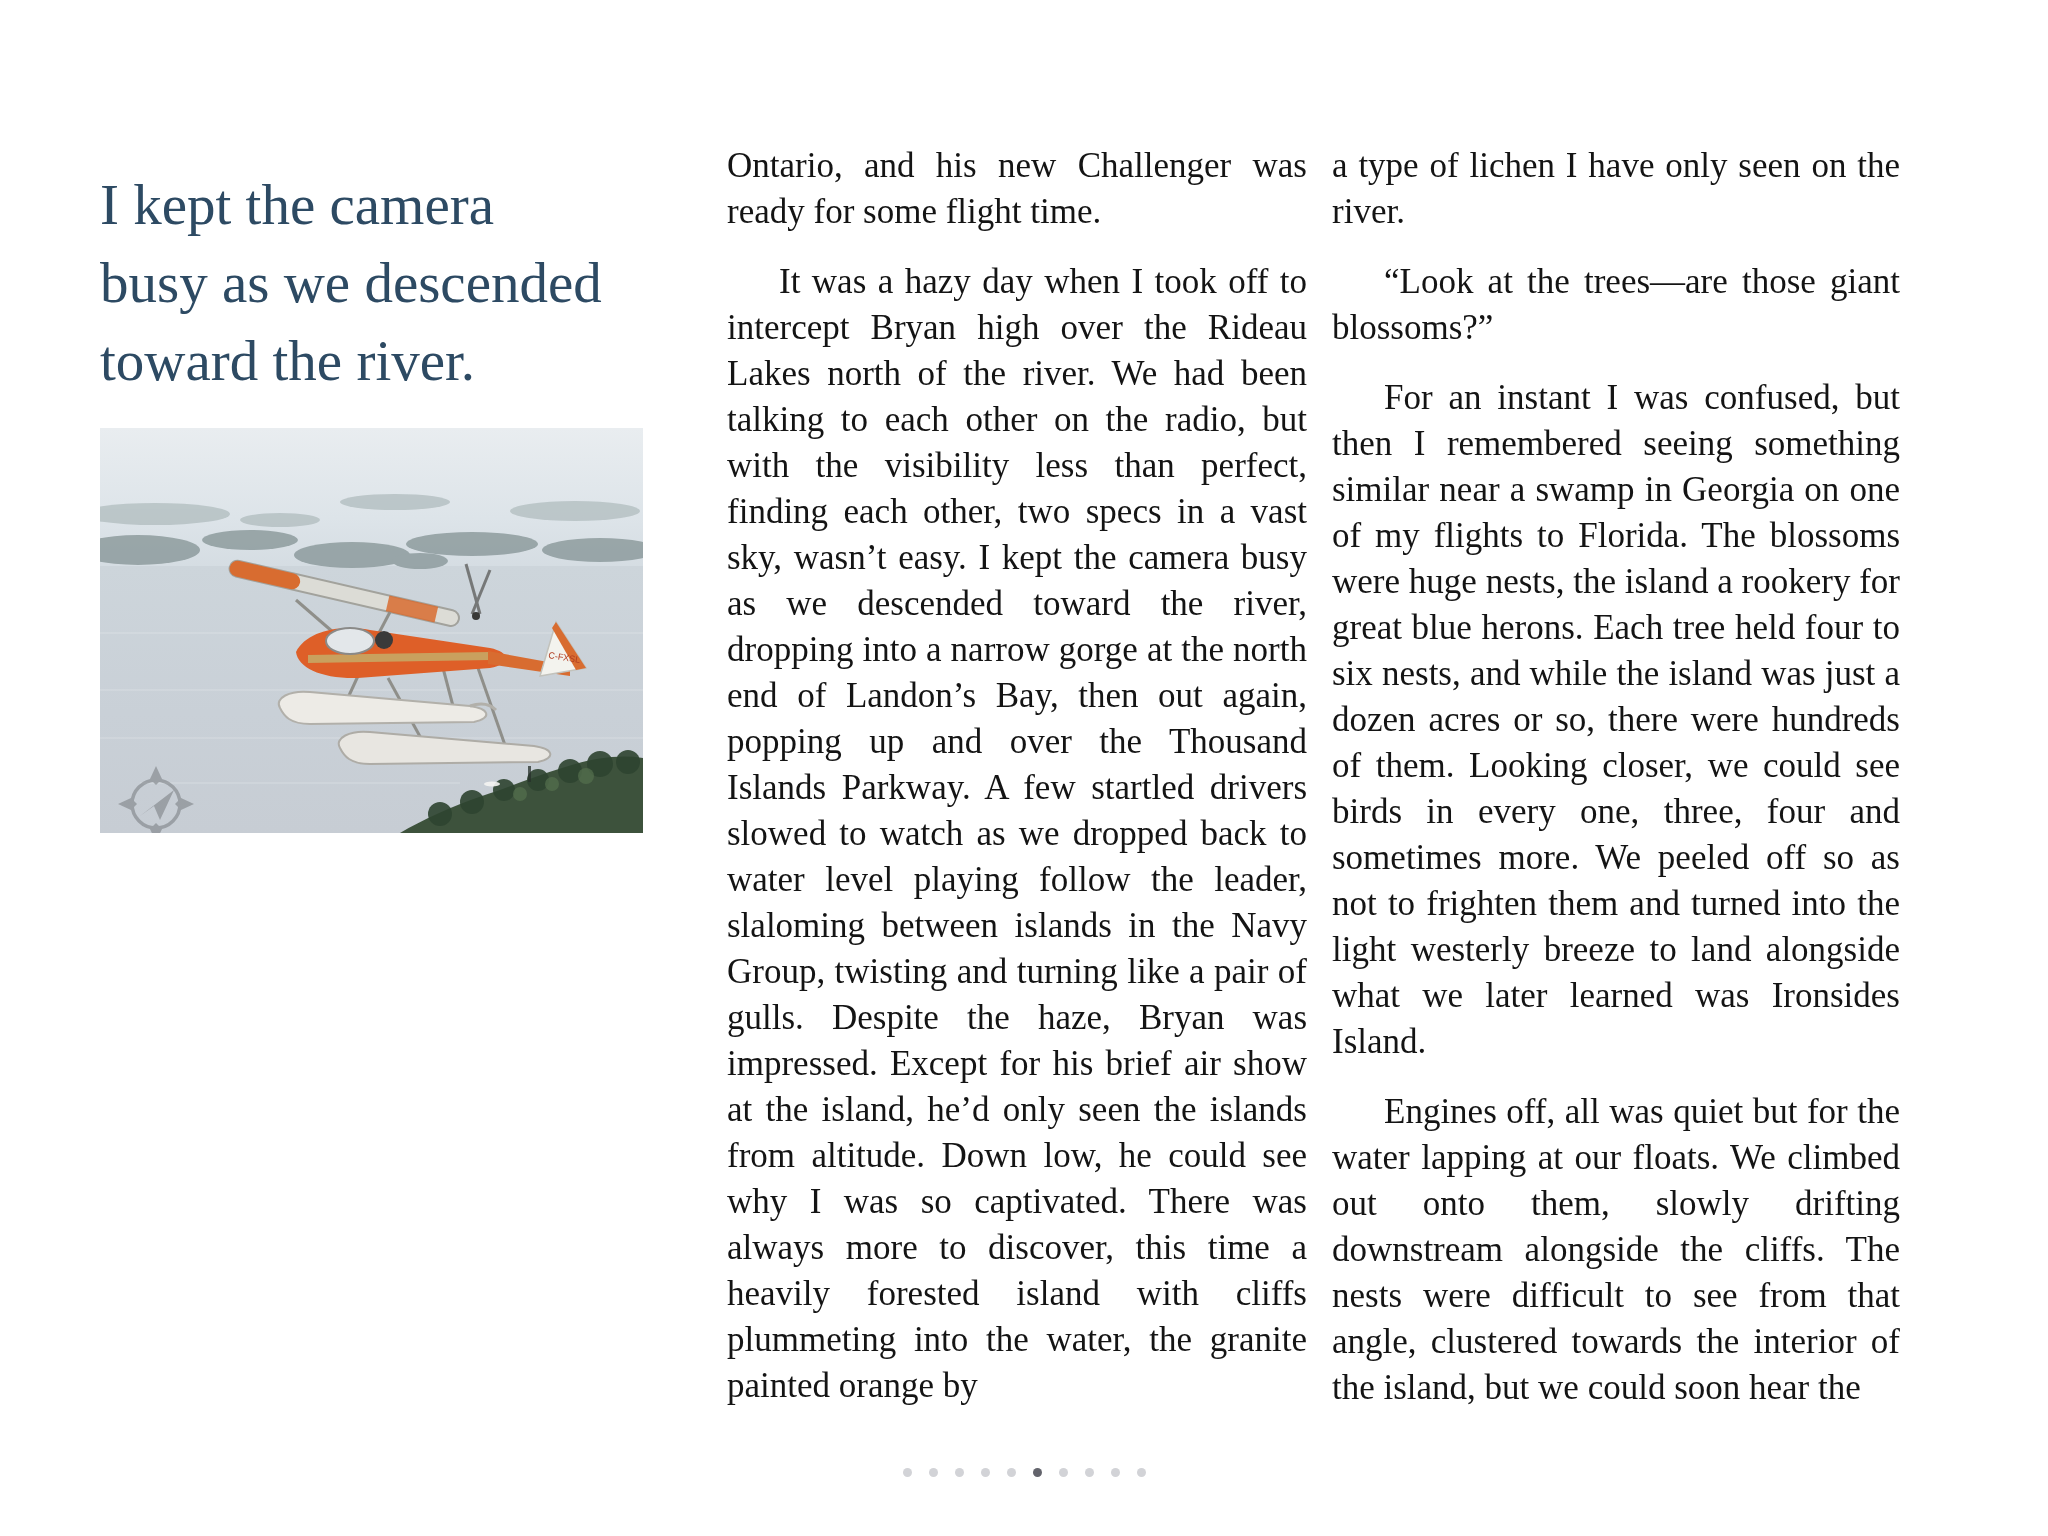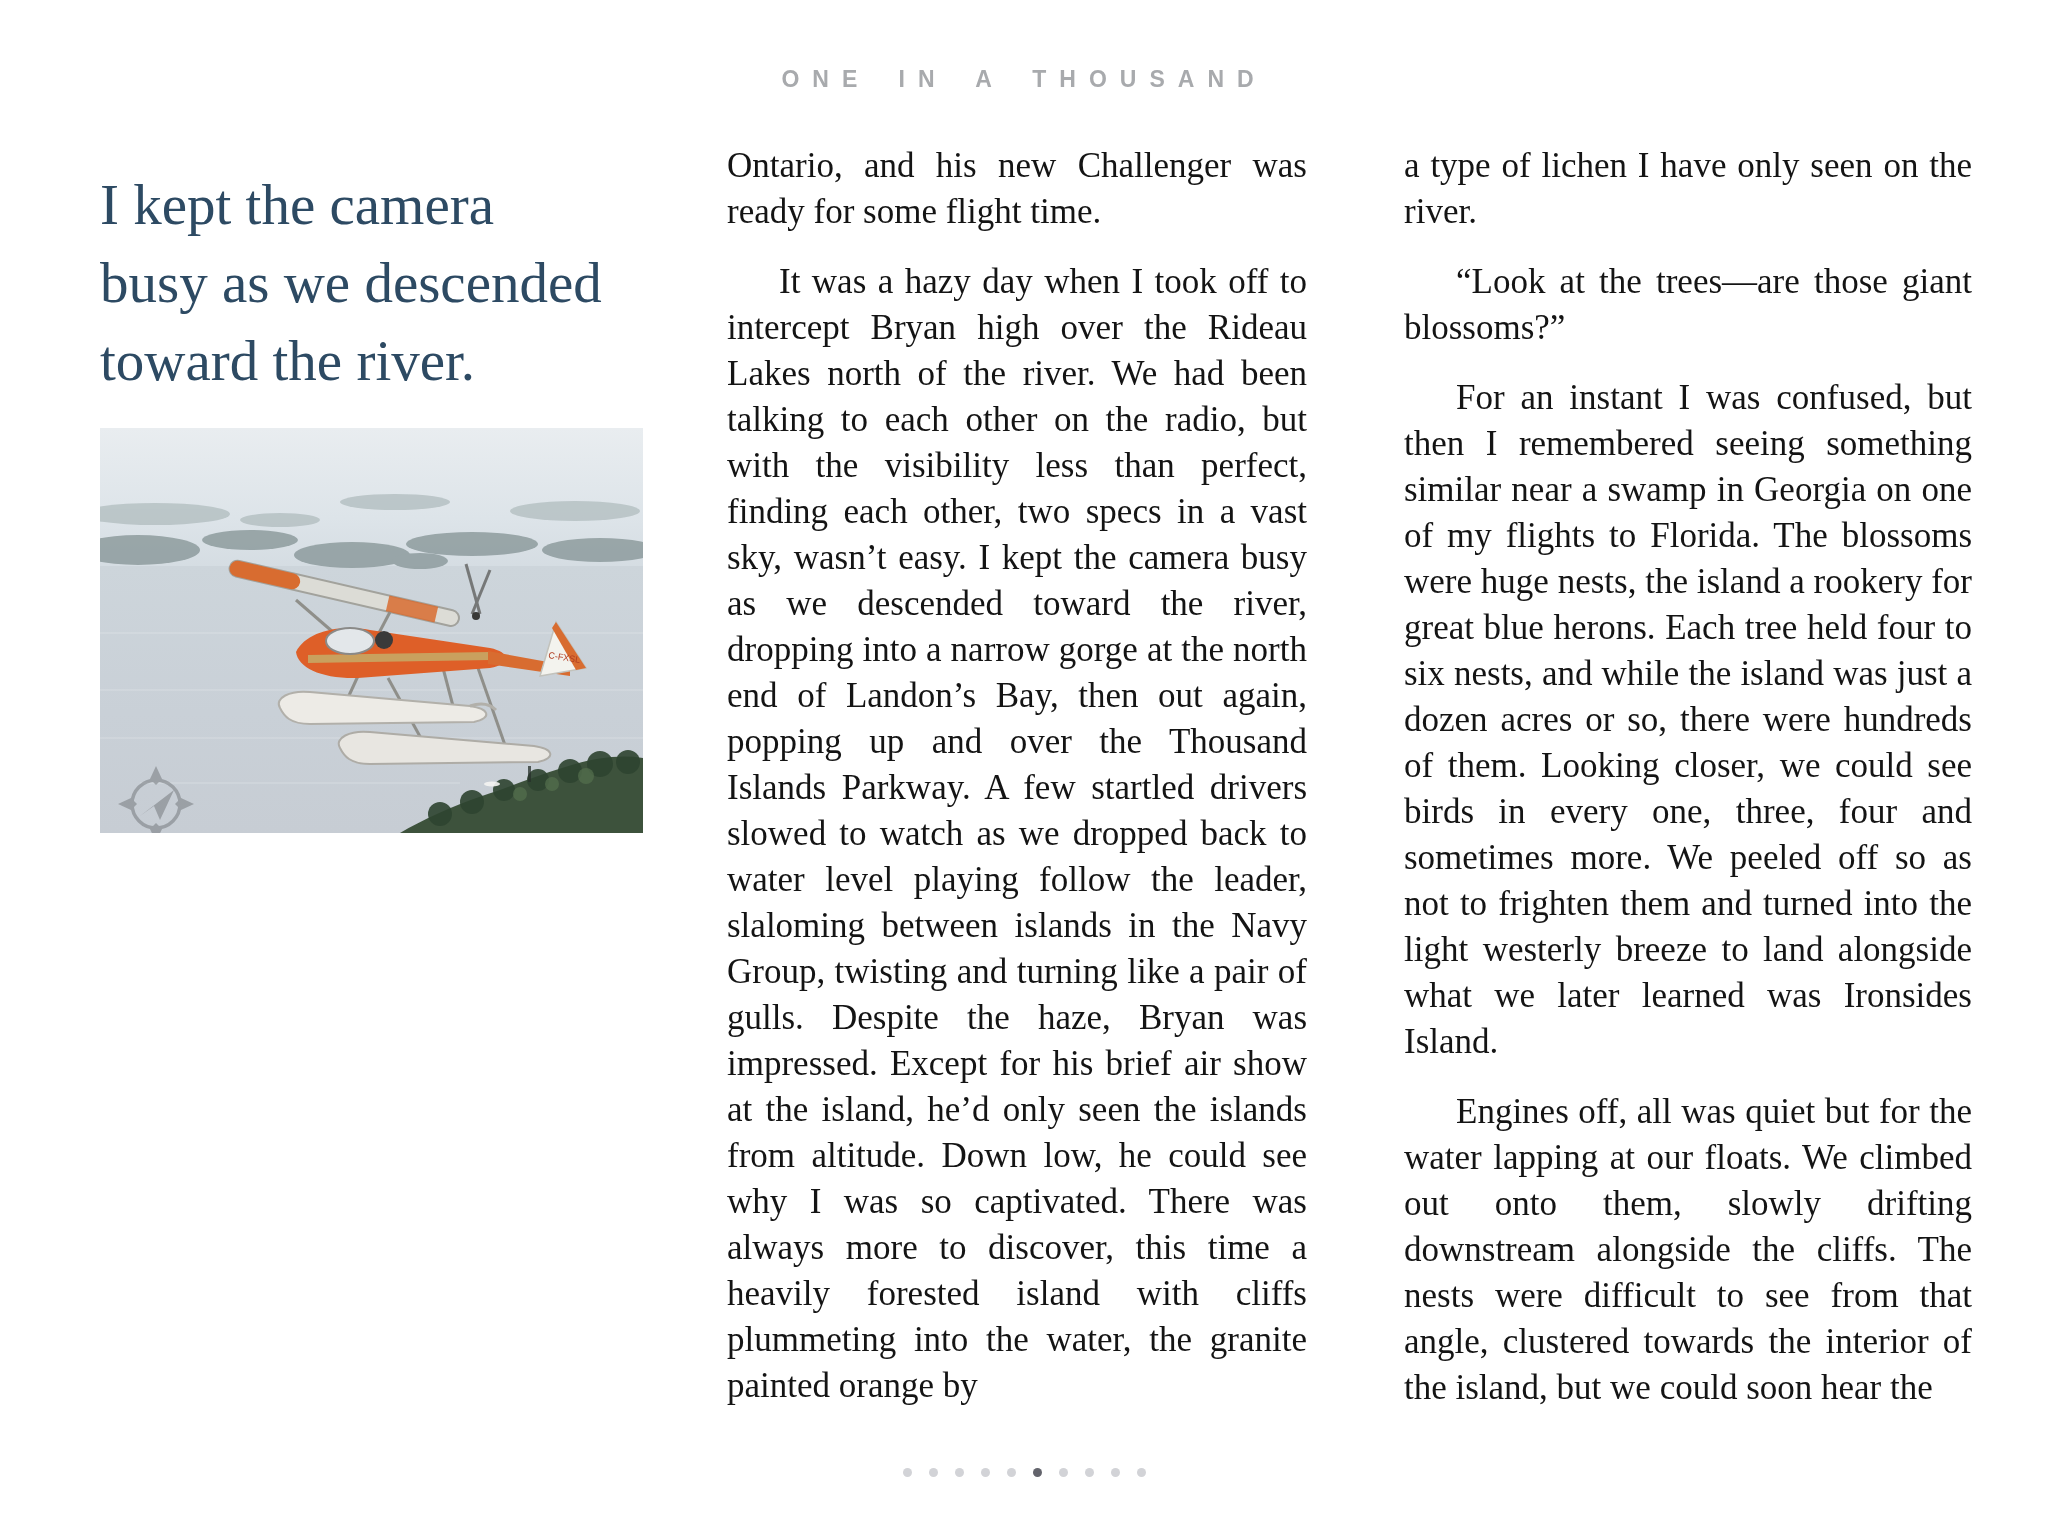--- a/index.html
+++ b/index.html
@@ -26,39 +26,38 @@
     position:absolute; left:100px; top:428px; width:543px; height:405px;
     overflow:hidden;
   }
   .photo svg { display:block; width:543px; height:405px; }
   .col {
     position:absolute; top:143px;
     font-size:35px; line-height:46px; color:#141414;
     text-align:justify;
   }
   .col1 { left:727px; width:580px; }
-  .col2 { left:1404px; width:568px;font-family:Liberation Serif, serif; }
+  .col2 { left:1332px; width:568px;font-family:Liberation Serif, serif; }
   .col p { margin:0 0 24px 0; }
   .col p.indent { text-indent:52px; }
   .pager {
     position:absolute; top:1468px; left:0; width:2048px;
     display:flex; justify-content:center; align-items:center; gap:17px;
   }
   .dot {
     width:9px; height:9px; border-radius:50%;
     background:#d2d3d7; display:inline-block; cursor:pointer;
   }
   .dot.active { background:#63646c; }
 </style>
 </head>
 <body>
 
 <div class="page">
 
-  <div class="running-head">ONE IN A THOUSAND</div>
 
   <div class="pullquote">I kept the camera
 busy as we descended
 toward the river.</div>
 
   <figure class="photo">
     <svg viewBox="0 0 543 405" preserveAspectRatio="none">
       <defs>
         <linearGradient id="haze" x1="0" y1="0" x2="0" y2="1">
           <stop offset="0" stop-color="#e9edf0"></stop>

